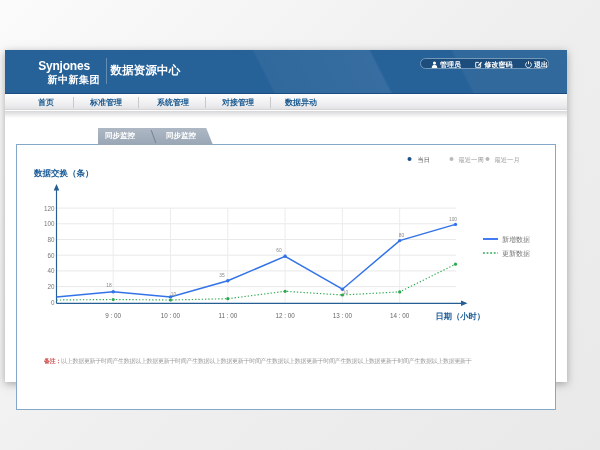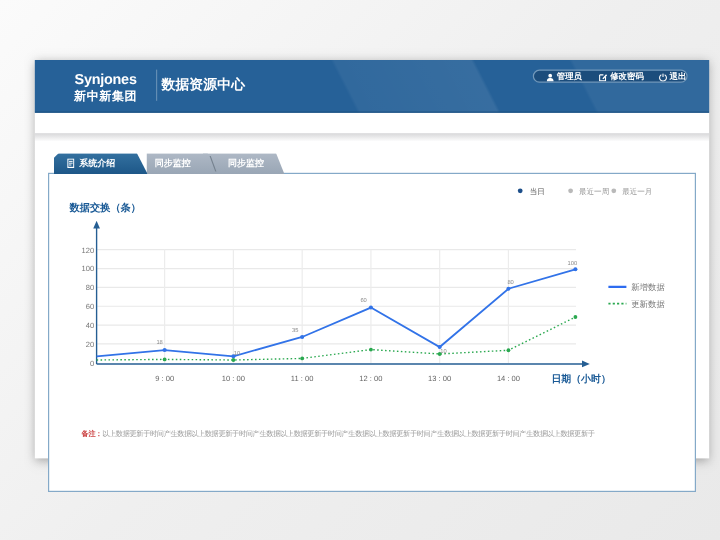--- a/index.html
+++ b/index.html
@@ -1,25 +1,25 @@
 <!DOCTYPE html>
 <html><head>
 <meta charset="utf-8">
 <style>
 * { margin:0; padding:0; box-sizing:border-box; }
 html,body { width:600px; height:450px; overflow:hidden; }
 body { font-family:"Liberation Sans", sans-serif; background:linear-gradient(135deg,#fbfbfb 0%,#efefef 50%,#e9e9e9 100%); position:relative; }
-.page { position:absolute; left:29px; top:50px; width:562px; height:332px; background:#fff; box-shadow:0 2px 8px rgba(90,90,90,.5); }
+.page { position:absolute; left:5px; top:50px; width:562px; height:332px; background:#fff; box-shadow:0 2px 8px rgba(90,90,90,.5); }
 
 .hdr { position:absolute; left:0; top:0; width:562px; height:44px; background:#266198; overflow:hidden; }
 .hdr .bot { position:absolute; left:0; bottom:0; width:100%; height:1px; background:#1b4e7e; }
 .hdr .diag { position:absolute; left:0; top:0; width:100%; height:100%;
   background:linear-gradient(63deg, rgba(255,255,255,0) 46%, rgba(255,255,255,.05) 46.5%, rgba(255,255,255,.08) 66%, rgba(255,255,255,0) 66.5%, rgba(255,255,255,0) 80%, rgba(255,255,255,.05) 80.5%); }
 .logo1 { position:absolute; left:23px; top:8.5px; width:72px; color:#fff; font-size:12px; font-weight:bold; letter-spacing:-.2px; text-align:center; }
-.logo2 { position:absolute; left:23px; top:22.5px; width:72px; color:#fff; font-size:10px; font-weight:bold; letter-spacing:.5px; text-align:center; }
+.logo2 { position:absolute; left:23px; top:22.5px; width:72px; color:#fff; font-size:10px; font-weight:bold; letter-spacing:.5px; text-align:right; }
 .hsep { position:absolute; left:100.5px; top:8px; width:1px; height:26px; background:rgba(255,255,255,.28); }
 .htitle { position:absolute; left:105.5px; top:12.8px; color:#fff; font-size:11.5px; font-weight:bold; letter-spacing:.15px;text-align:center; }
 .pill { position:absolute; left:415px; top:7.5px; width:129px; height:11.5px; border:1px solid #7298ba; border-radius:6.5px; background:#1c4d7c; }
 .pitem { position:absolute; top:0; height:11.5px; display:flex; align-items:center; gap:2.5px; color:#fff; font-size:7px; font-weight:bold; line-height:1; white-space:nowrap; }
 
 .navshadow { position:absolute; left:0; top:61px; width:562px; height:7px; background:linear-gradient(#d7d7d9, rgba(255,255,255,0)); }
 .nav { position:absolute; left:0; top:44px; width:562px; height:16px; background:linear-gradient(#ffffff,#ebebed 80%,#e2e2e5); border-bottom:1px solid #d6d6d6; }
 .nitem { position:absolute; top:3.5px; color:#19598f; font-size:8px; font-weight:bold; line-height:10px; }
 .nsep { position:absolute; top:3px; width:1px; height:11px; background:#c8c8c8; }
 
@@ -53,26 +53,31 @@
             <path d="M1 2 h4.5 M1 2 v7 h7 v-4.5" stroke="#fff" stroke-width="1.3" fill="none"></path>
             <path d="M4.2 6.2 L8.6 1.2 l1.3 1.2 L5.6 7.3 Z" fill="#fff"></path>
           </svg>修改密码</span>
       <span class="pitem" style="left:103.5px;"><svg width="7" height="7" viewBox="0 0 10 10">
             <path d="M3 1.8 A4.1 4.1 0 1 0 7 1.8" stroke="#fff" stroke-width="1.3" fill="none"></path>
             <line x1="5" y1="0.3" x2="5" y2="4.6" stroke="#fff" stroke-width="1.3"></line>
           </svg>退出</span>
     </div>
   </div>
   <div class="navshadow"></div>
-  <div class="tab tab1"><svg width="6" height="8" viewBox="0 0 6 8" style="margin-right:4px;">
-        <rect x="0.5" y="0.5" width="5" height="7" fill="none" stroke="#fff" stroke-width="1"></rect>
-        <line x1="1.5" y1="2.5" x2="4.5" y2="2.5" stroke="#fff" stroke-width="0.8"></line>
-        <line x1="1.5" y1="4" x2="4.5" y2="4" stroke="#fff" stroke-width="0.8"></line>
-        <line x1="1.5" y1="5.5" x2="3.5" y2="5.5" stroke="#fff" stroke-width="0.8"></line>
-      </svg>系统介绍</div>
+  <div class="nav">
+    <span class="nitem" style="left:33px;">首页</span>
+    <span class="nsep" style="left:68px;"></span>
+    <span class="nitem" style="left:85px;">标准管理</span>
+    <span class="nsep" style="left:133px;"></span>
+    <span class="nitem" style="left:152px;">系统管理</span>
+    <span class="nsep" style="left:200px;"></span>
+    <span class="nitem" style="left:217px;">对接管理</span>
+    <span class="nsep" style="left:265px;"></span>
+    <span class="nitem" style="left:280px;">数据异动</span>
+  </div>
   <div class="tab tab3">同步监控</div>
   <div class="tab tab2">同步监控</div>
   <div class="tabdiv"></div>
   <div class="panel"></div>
   <svg class="chart" width="562" height="364" viewBox="0 0 562 364">
 
     <g stroke="#e9e9e9" stroke-width="1">
       <line x1="52" y1="158.1" x2="451" y2="158.1"></line>
       <line x1="52" y1="173.8" x2="451" y2="173.8"></line>
       <line x1="52" y1="189.5" x2="451" y2="189.5"></line>

